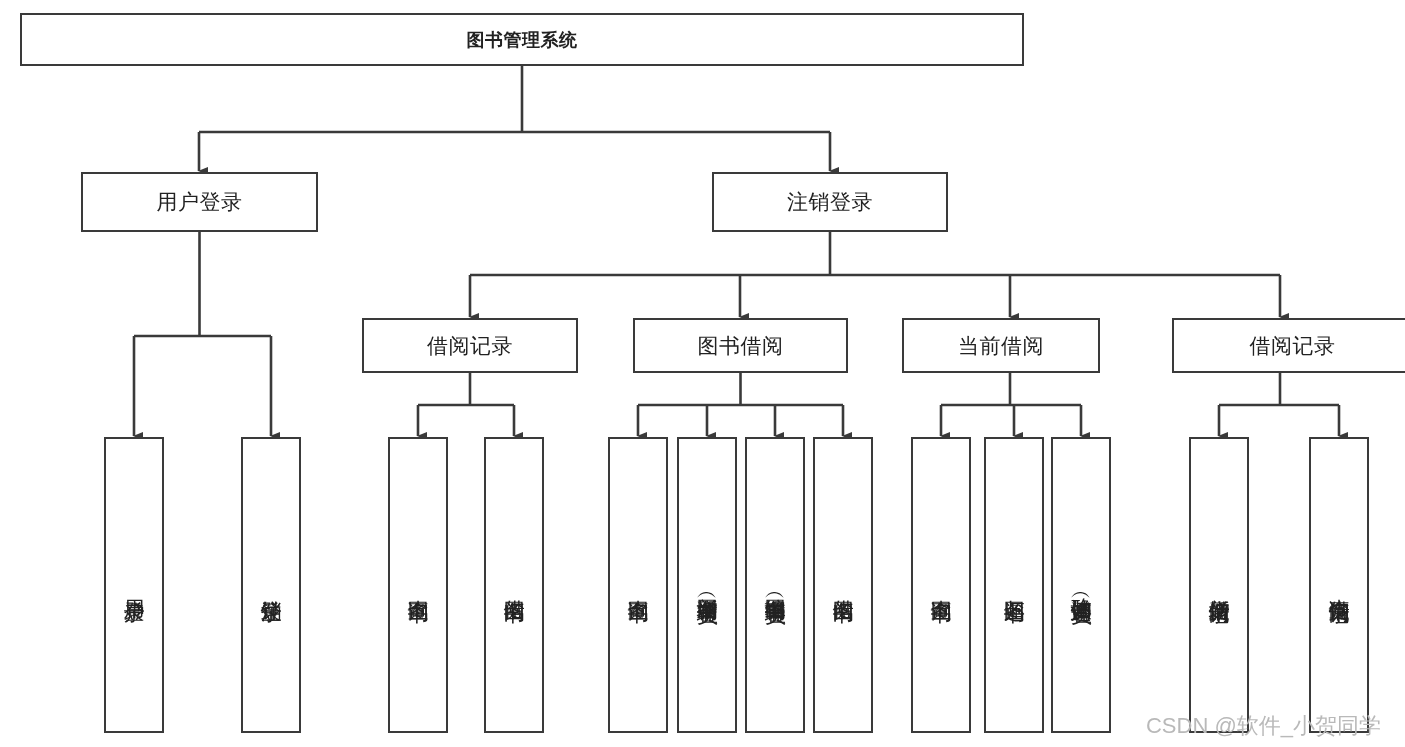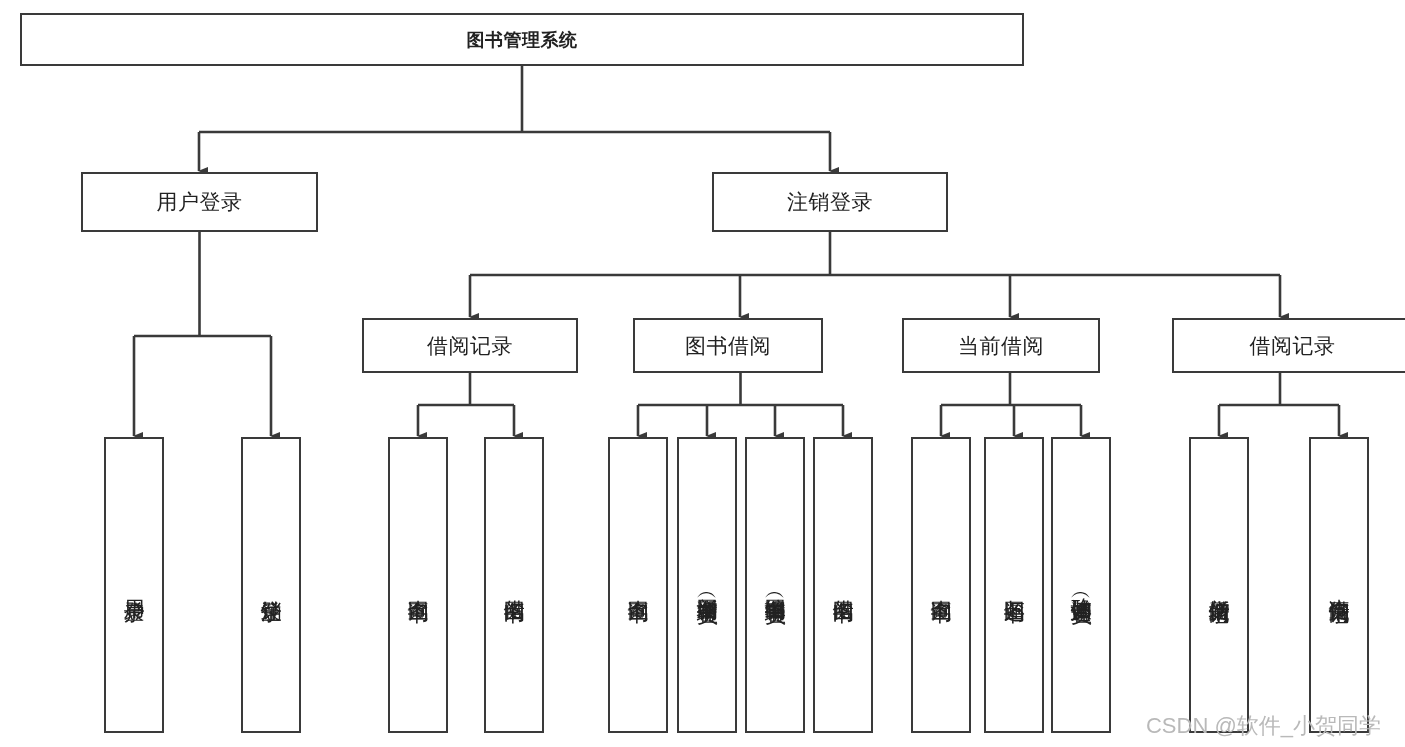--- a/index.html
+++ b/index.html
@@ -119,21 +119,21 @@
         <path d="M1339,405 L1339,436" marker-end="url(#arrowdown)"></path>
       </g>
   </svg>
 
   <div class="node node-h node-root" style="left:20px; top:13px; width:1004px; height:53px;">图书管理系统</div>
 
   <div class="node node-h" style="left:81px; top:172px; width:237px; height:60px;">用户登录</div>
   <div class="node node-h" style="left:712px; top:172px; width:236px; height:60px;">注销登录</div>
 
   <div class="node node-h" style="left:362px; top:318px; width:216px; height:55px;">借阅记录</div>
-  <div class="node node-h" style="left:633px; top:318px; width:190px; height:55px;">图书借阅</div>
+  <div class="node node-h" style="left:633px; top:318px; width:215px; height:55px;">图书借阅</div>
   <div class="node node-h" style="left:902px; top:318px; width:198px; height:55px;">当前借阅</div>
   <div class="node node-h" style="left:1172px; top:318px; width:241px; height:55px;">借阅记录</div>
 
   <div id="leaf-layer">
       <div class="node node-v" style="left: 104px; top: 437px; width: 60px; height: 296px;">
         <span class="vtext">用户登录</span>
       </div>
       <div class="node node-v" style="left: 241px; top: 437px; width: 60px; height: 296px;">
         <span class="vtext">注销登录</span>
       </div>

